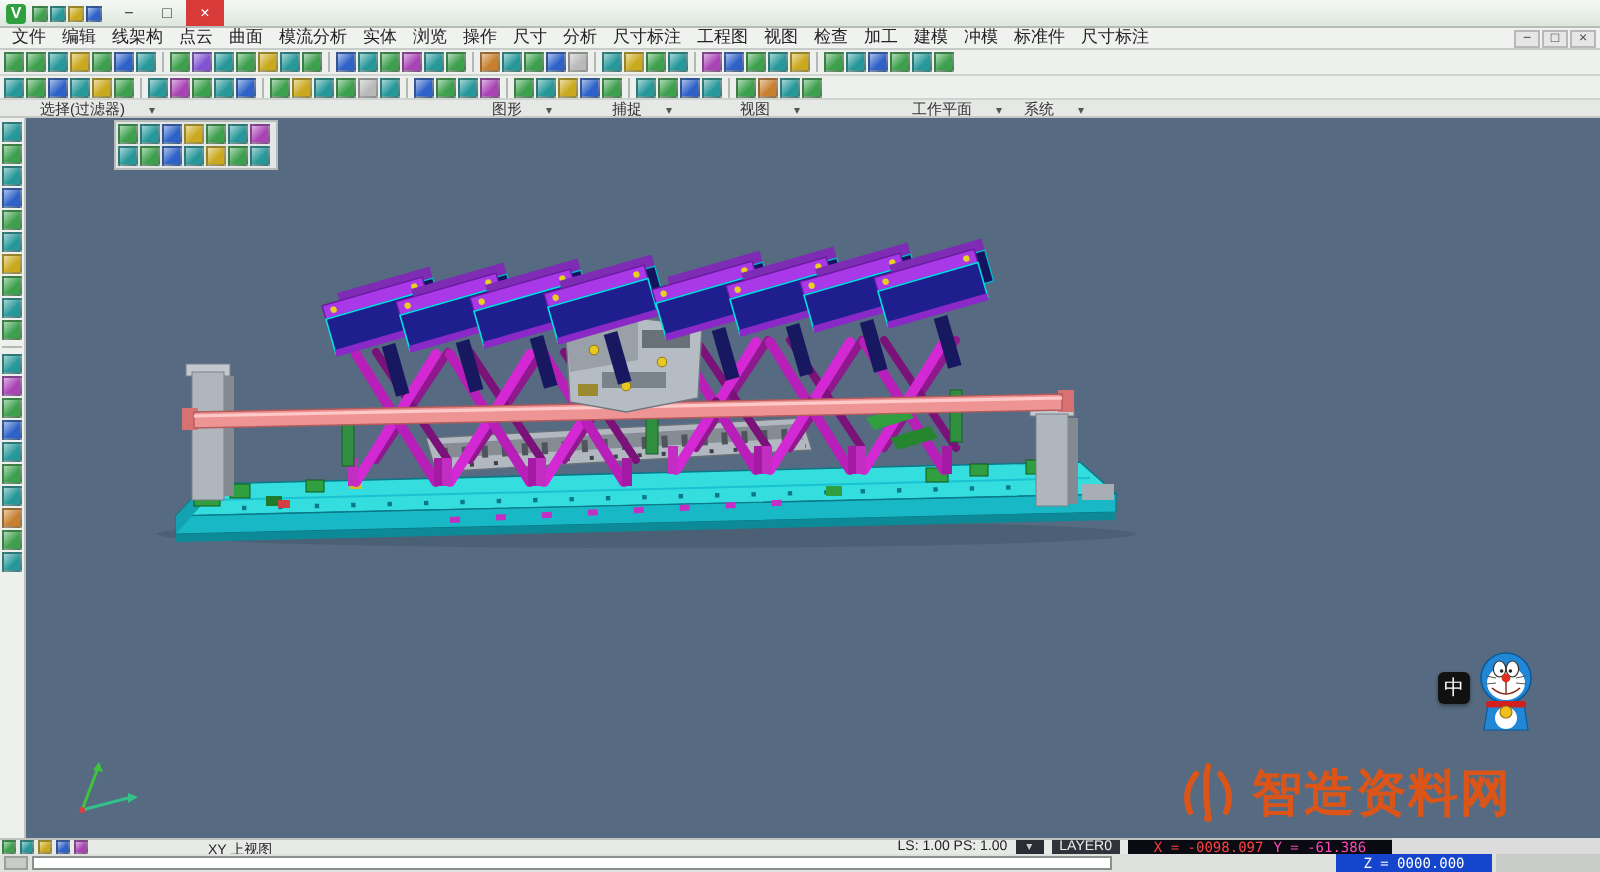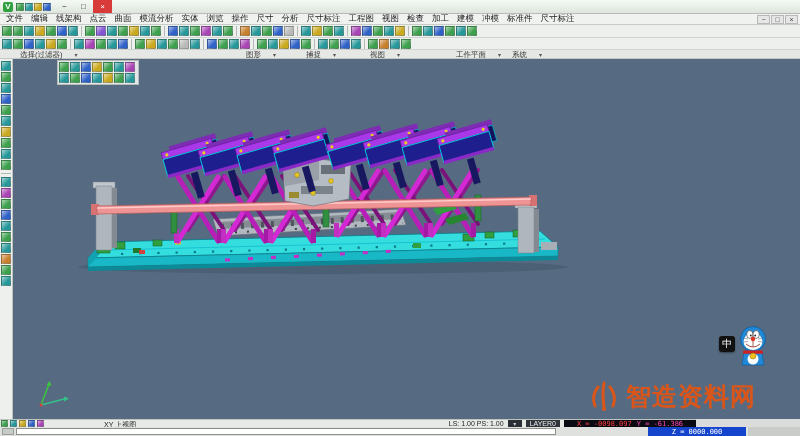--- a/index.html
+++ b/index.html
@@ -83,21 +83,21 @@
   .xybox { width:132px; height:8px; background:#0a0a12; color:#ff4040;
     font-family:"DejaVu Sans Mono", monospace; font-size:7px; display:flex; align-items:center;
     justify-content:center; gap:5px; white-space:nowrap; }
   .xybox .cyv { color:#ff49b8; }
 
   #status2 { position:absolute; left:0; top:427px; width:800px; height:9px; background:#dfe1df;
     display:flex; align-items:center; gap:2px; padding-left:2px; font-size:7px; }
   .cmd-chip { width:12px; height:7px; background:#c8ccc8; border:1px solid #9aa09a; }
   .cmd-input { width:540px; height:7px; border:1px solid #8a908a; background:#fff; font-size:7px;
     padding:0 2px; font-family:"Liberation Sans", sans-serif; }
-  .zbox { margin-left:auto; width:98px; height:9px; background:#1545cc; color:#fff;
+  .zbox { margin-left:auto; width:78px; height:9px; background:#1545cc; color:#fff;
     font-family:"DejaVu Sans Mono", monospace; font-size:7px; display:flex; align-items:center;
     justify-content:center; }
   .endpad { width:52px; height:9px; background:#caccca; }
 </style>
 </head>
 <body>
 
 <div id="app">
 
   <div class="titlebar">

